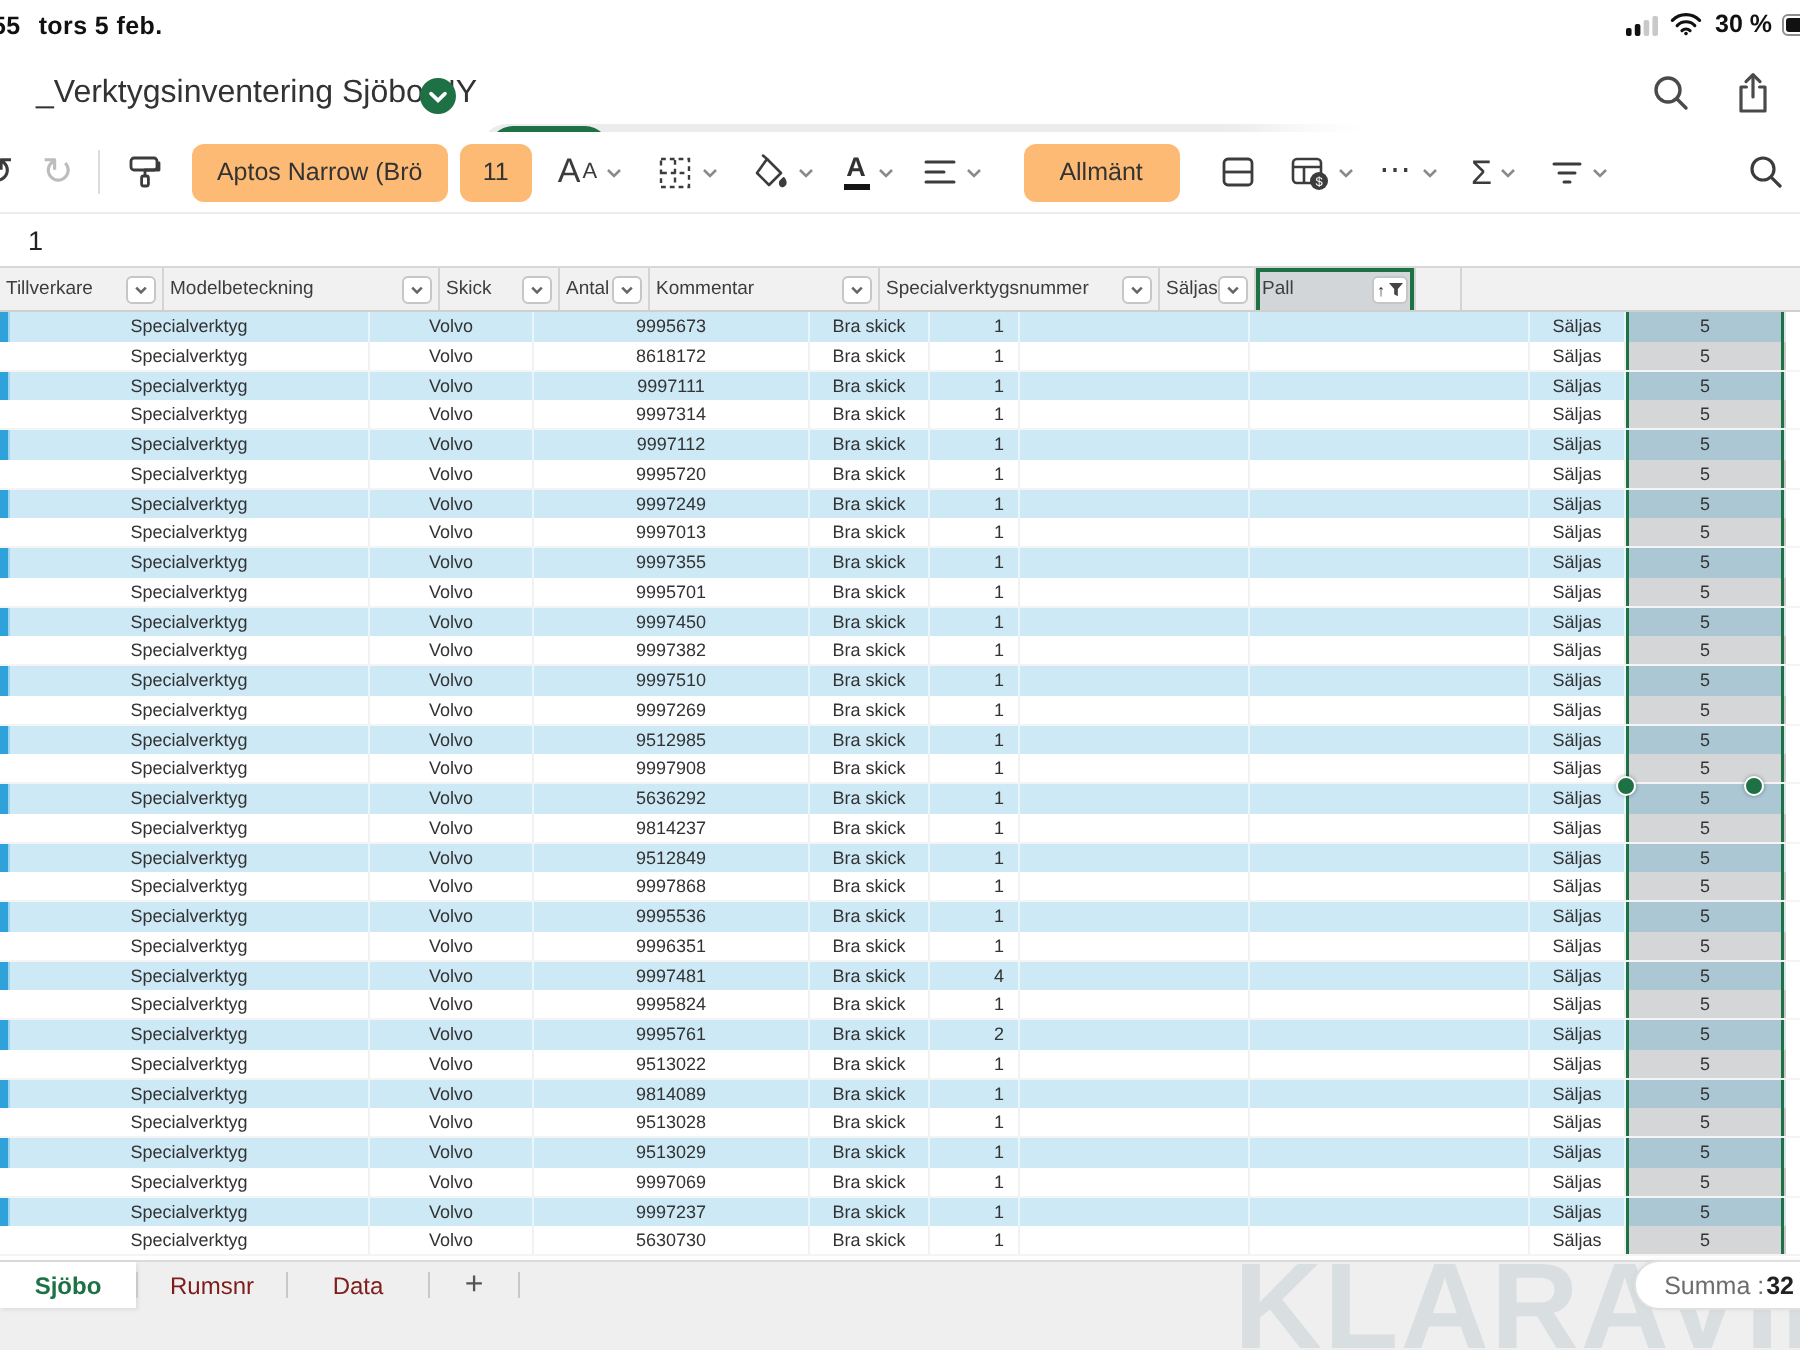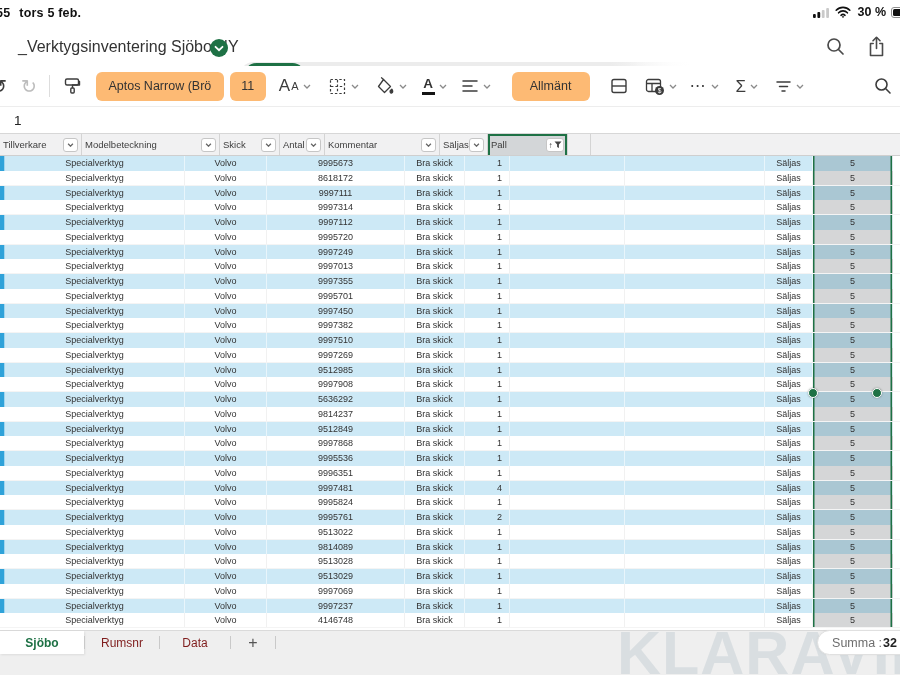--- a/index.html
+++ b/index.html
@@ -332,20 +332,28 @@
           </span>
         </div>
         <div class="hcell hc5">
           <span>Kommentar</span>
           <span class="fbtn">
             <svg width="7" height="4" viewBox="0 0 8 5" fill="none" stroke="#666" stroke-width="1.6">
               <path d="M1 1 L4 4 L7 1"></path>
             </svg>
           </span>
         </div>
+        <div class="hcell hc6">
+          <span>Specialverktygsnummer</span>
+          <span class="fbtn">
+            <svg width="7" height="4" viewBox="0 0 8 5" fill="none" stroke="#666" stroke-width="1.6">
+              <path d="M1 1 L4 4 L7 1"></path>
+            </svg>
+          </span>
+        </div>
         <div class="hcell hc7">
           <span>Säljas</span>
           <span class="fbtn">
             <svg width="7" height="4" viewBox="0 0 8 5" fill="none" stroke="#666" stroke-width="1.6">
               <path d="M1 1 L4 4 L7 1"></path>
             </svg>
           </span>
         </div>
         <div class="hcell hc8 sel-h">
           <span>Pall</span>
@@ -759,40 +767,40 @@
           <div class="cell c5"></div>
           <div class="cell c6"></div>
           <div class="cell c7">Säljas</div>
           <div class="cell c8 sel">5</div>
           <div class="cell cx" style="background: rgb(255, 255, 255);"></div>
         </div>
         <div class="row even">
           <div class="cell strip"></div>
           <div class="cell c0">Specialverktyg</div>
           <div class="cell c1">Volvo</div>
-          <div class="cell c2">4146748</div>
+          <div class="cell c2">5630730</div>
           <div class="cell c3">Bra skick</div>
           <div class="cell c4 a-r">1</div>
           <div class="cell c5"></div>
           <div class="cell c6"></div>
           <div class="cell c7">Säljas</div>
           <div class="cell c8 sel">5</div>
           <div class="cell cx" style="background: rgb(255, 255, 255);"></div>
         </div>
       </div>
   </div>
 
   <div class="handle" style="left:808px;top:388px"></div>
   <div class="handle" style="left:872px;top:388px"></div>
 
   <div class="watermark">KLARAVIK</div>
 
   <div class="bottombar">
     <div class="stabs">
-        <div class="stab active" style="width: 84px;">Sjöbo</div>
+        <div class="stab active" style="width: 68px;">Sjöbo</div>
         <div class="stab-div"></div>
         <div class="stab" style="width: 74px;">Rumsnr</div>
         <div class="stab-div"></div>
         <div class="stab" style="width: 70px;">Data</div>
         <div class="stab-div"></div>
         <div class="addtab">+</div>
         <div class="stab-div"></div>
       </div>
   </div>
 

